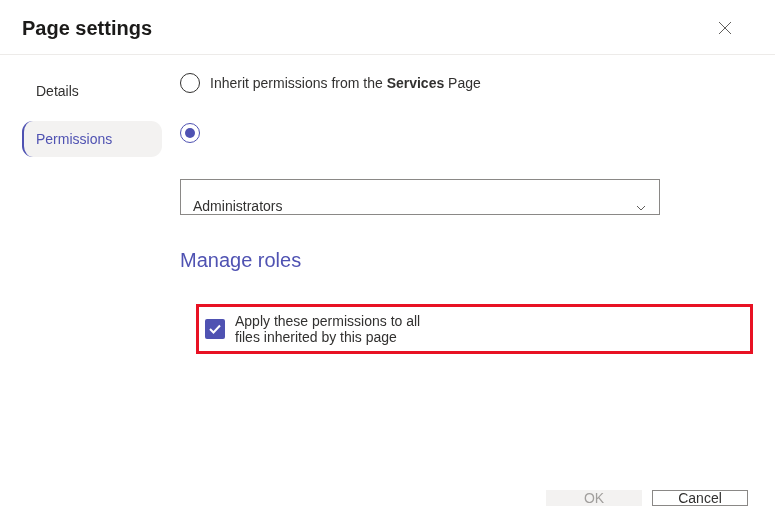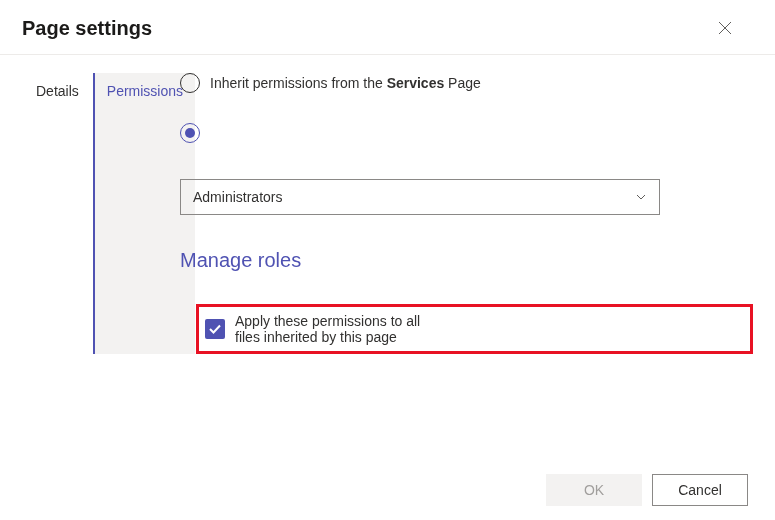--- a/index.html
+++ b/index.html
@@ -2,38 +2,38 @@
 <html><head>
 <meta charset="utf-8">
 <style>
   * { box-sizing: border-box; }
   html, body { margin:0; padding:0; width:775px; height:520px; font-family:"Segoe UI","Helvetica Neue",Arial,sans-serif; background:#fff; color:#323130; }
   .header { display:flex; align-items:center; justify-content:space-between; padding:14px 36px 12px 22px; border-bottom:1px solid #edebe9; }
   .title { font-size:20px; font-weight:600; color:#1b1a19; }
   .close-btn { width:28px; height:28px; display:flex; align-items:center; justify-content:center; cursor:pointer; color:#605e5c; }
   .close-btn svg { width:14px; height:14px; }
   .body { display:flex; padding:18px 22px 0 22px; }
-  .tabs { width:140px; display:flex; flex-direction:row; gap:2px; }
+  .tabs { width:140px; display:flex; flex-direction:column; gap:12px; }
   .tab { padding:10px 12px; font-size:14px; cursor:pointer; border-left:2px solid transparent; color:#323130; }
-  .tab.selected { background:#f3f2f1; border-left:2px solid #4f52b2; color:#4f52b2; font-weight:400; }
+  .tab.selected { background:#f3f2f1; border-left:2px solid #4f52b2; color:#4f52b2; font-weight:400;border-radius:11px; }
   .content { flex:1; padding-left:18px; display:flex; flex-direction:column; gap:30px; }
   .radio-option { display:flex; align-items:center; gap:10px; font-size:14px; cursor:pointer; }
   .radio-visual { width:20px; height:20px; border:1px solid #323130; border-radius:50%; display:flex; align-items:center; justify-content:center; flex-shrink:0; }
   .radio-visual.selected { border:1px solid #4f52b2; }
   .radio-dot { width:10px; height:10px; background:#4f52b2; border-radius:50%; }
   .radio-label b { font-weight:600; }
-  .select { width:480px; height:36px; border:1px solid #8a8886; display:flex; align-items:center; justify-content:space-between; padding:0 12px; font-size:14px; cursor:pointer; margin-top:6px; }
+  .select { width:480px; height:36px; border:1px solid #8a8886; display:flex; align-items:flex-end; justify-content:space-between; padding:0 12px; font-size:14px; cursor:pointer; margin-top:6px; }
   .select svg { width:12px; height:12px; color:#605e5c; }
   .link { color:#4f52b2; font-size:20px; cursor:pointer; margin-top:4px; width:fit-content; }
   .highlight-box { border:3px solid #e81123; padding:6px 320px 6px 6px; margin-top:2px; width:fit-content;margin-left:16px; }
   .check-row { display:flex; align-items:center; gap:10px; font-size:14px; cursor:pointer; }
   .checkbox-visual { width:20px; height:20px; background:#4f52b2; border-radius:2px; display:flex; align-items:center; justify-content:center; flex-shrink:0; }
   .checkbox-visual svg { width:14px; height:14px; color:#fff; stroke:#fff; }
   .footer { position:absolute; bottom:14px; right:27px; display:flex; gap:10px; }
-  .btn { min-width:96px; height:32px; display:flex; align-items:center; justify-content:center; font-size:14px; cursor:pointer; border:1px solid #8a8886; background:#fff; }
+  .btn { min-width:96px; height:16px; display:flex; align-items:center; justify-content:center; font-size:14px; cursor:pointer; border:1px solid #8a8886; background:#fff; }
   .btn.primary { background:#f3f2f1; border:1px solid #f3f2f1; color:#a19f9d; cursor:default; }
 </style>
 </head>
 <body>
 
 <div class="header">
   <div class="title">Page settings</div>
   <div class="close-btn">
     <svg viewBox="0 0 14 14" fill="none" stroke="currentColor" stroke-width="1">
         <line x1="1" y1="1" x2="13" y2="13"></line>

